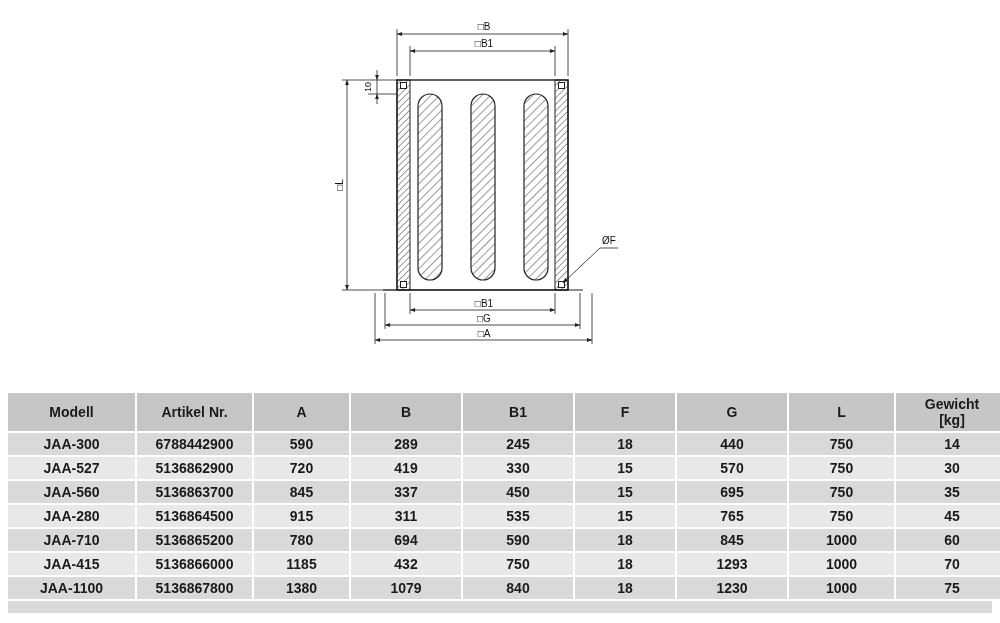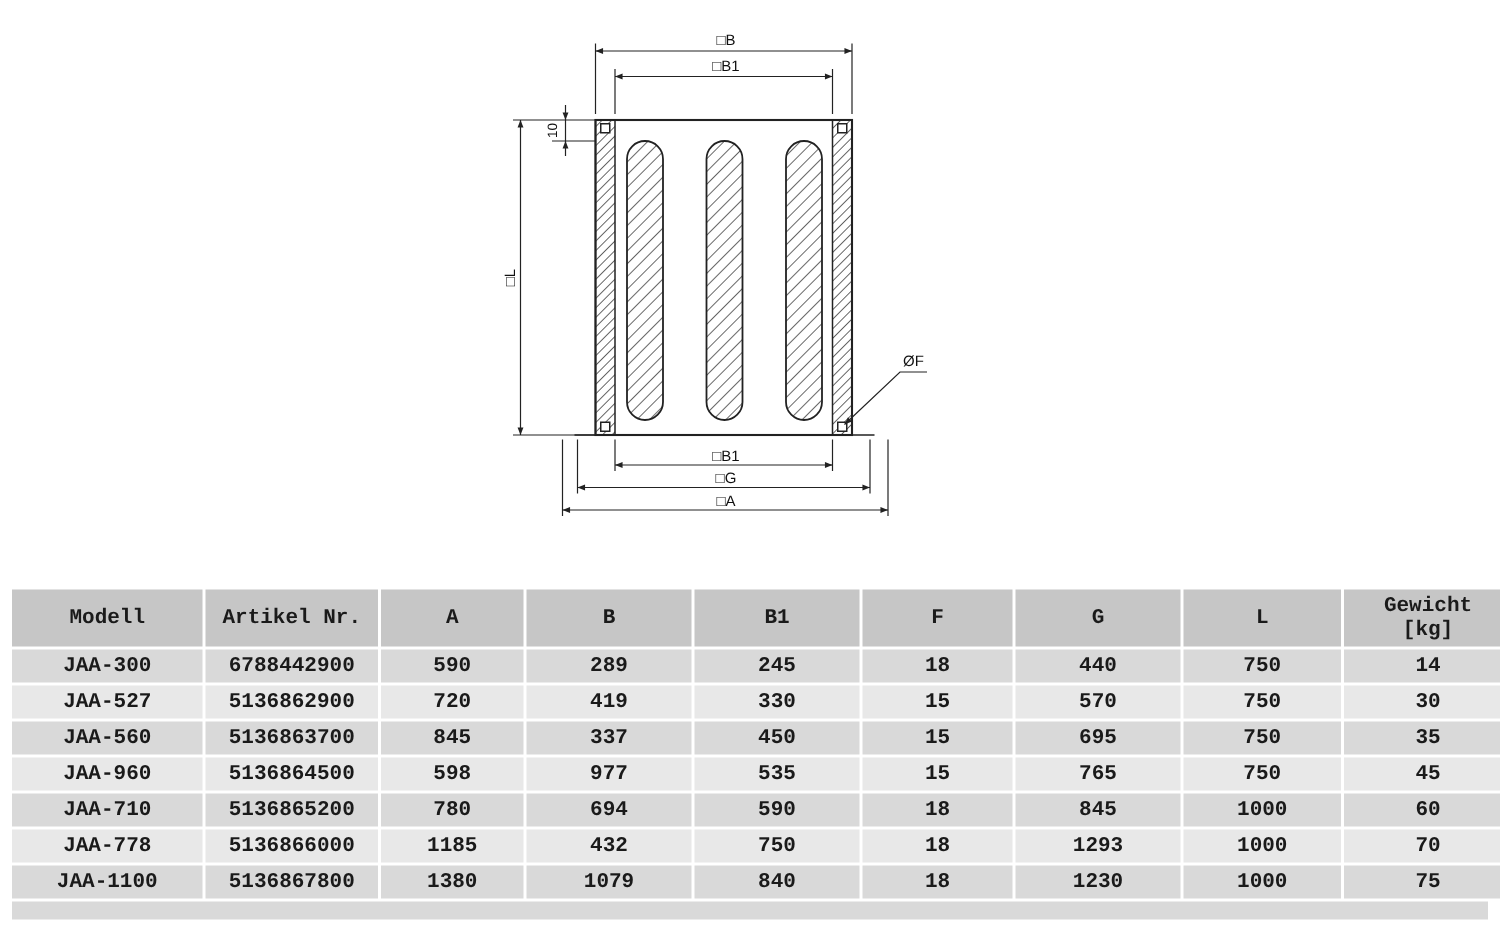--- a/index.html
+++ b/index.html
@@ -13,21 +13,21 @@
   
   .drawing{position:absolute;left:320px;top:2px;width:340px;height:360px;}
   .drawing svg{display:block;}
   .drawing text{
     font-family:"Liberation Sans","DejaVu Sans",sans-serif;
     font-size:10px;fill:#111;
   }
   .drawing text.small{font-size:9px;}
 
   
-  .table-wrap{position:absolute;left:6px;top:391px;width:988px;font-family:Liberation Mono, monospace;}
+  .table-wrap{position:absolute;left:6px;top:391px;width:988px;}
   table.spec{
     border-collapse:separate;border-spacing:2px;table-layout:fixed;
     width:988px;
   }
   table.spec th{
     background:#c6c6c6;color:#1a1a1a;font-weight:bold;font-size:14px;
     text-align:center;vertical-align:middle;height:38px;line-height:1.15;
     white-space:pre-line;padding:0;
   }
   table.spec td{
@@ -191,45 +191,45 @@
     <td>845</td>
     <td>337</td>
     <td>450</td>
     <td>15</td>
     <td>695</td>
     <td>750</td>
     <td>35</td>
   </tr>
 
   <tr>
-    <td>JAA-960</td>
+    <td>JAA-280</td>
     <td>5136864500</td>
-    <td>598</td>
-    <td>977</td>
+    <td>915</td>
+    <td>311</td>
     <td>535</td>
     <td>15</td>
     <td>765</td>
     <td>750</td>
     <td>45</td>
   </tr>
 
   <tr>
     <td>JAA-710</td>
     <td>5136865200</td>
     <td>780</td>
     <td>694</td>
     <td>590</td>
     <td>18</td>
     <td>845</td>
     <td>1000</td>
     <td>60</td>
   </tr>
 
   <tr>
-    <td>JAA-778</td>
+    <td>JAA-415</td>
     <td>5136866000</td>
     <td>1185</td>
     <td>432</td>
     <td>750</td>
     <td>18</td>
     <td>1293</td>
     <td>1000</td>
     <td>70</td>
   </tr>
 

